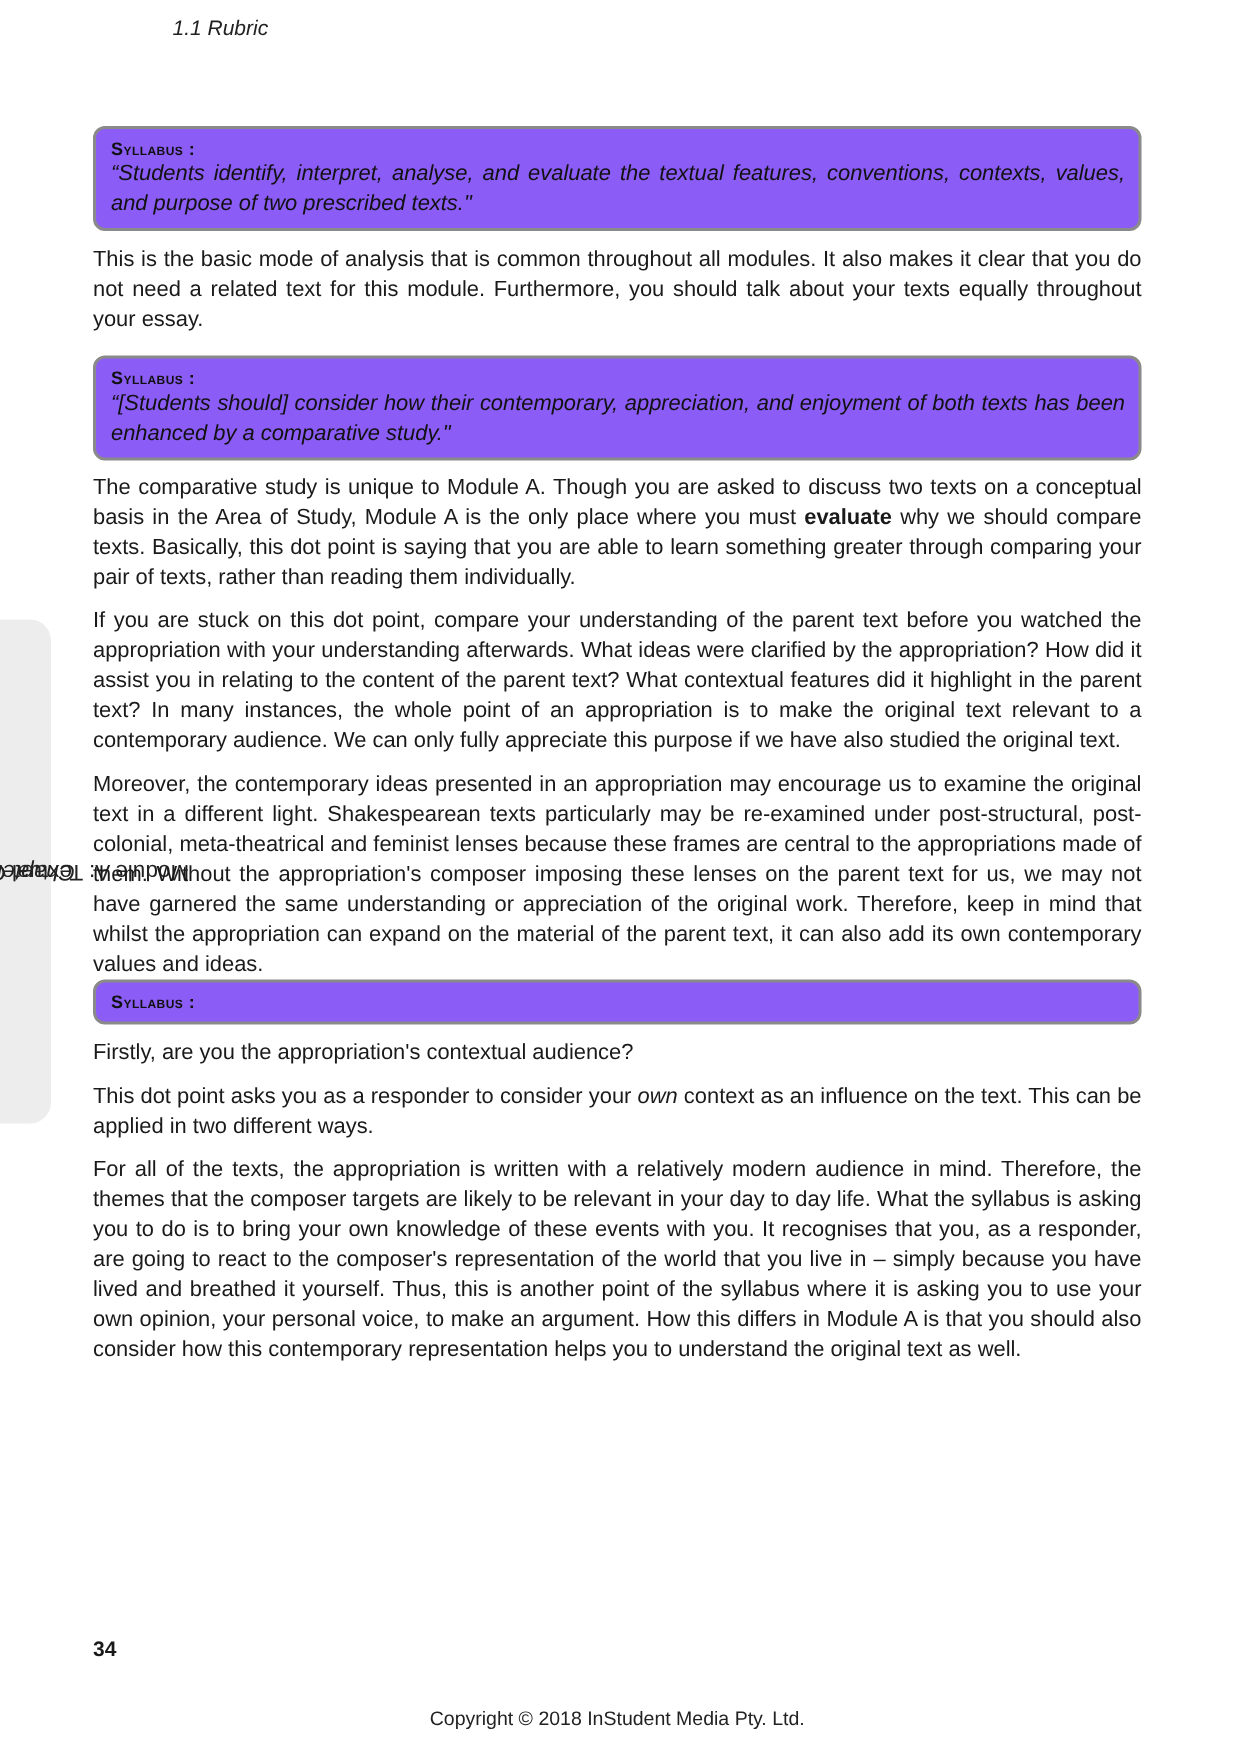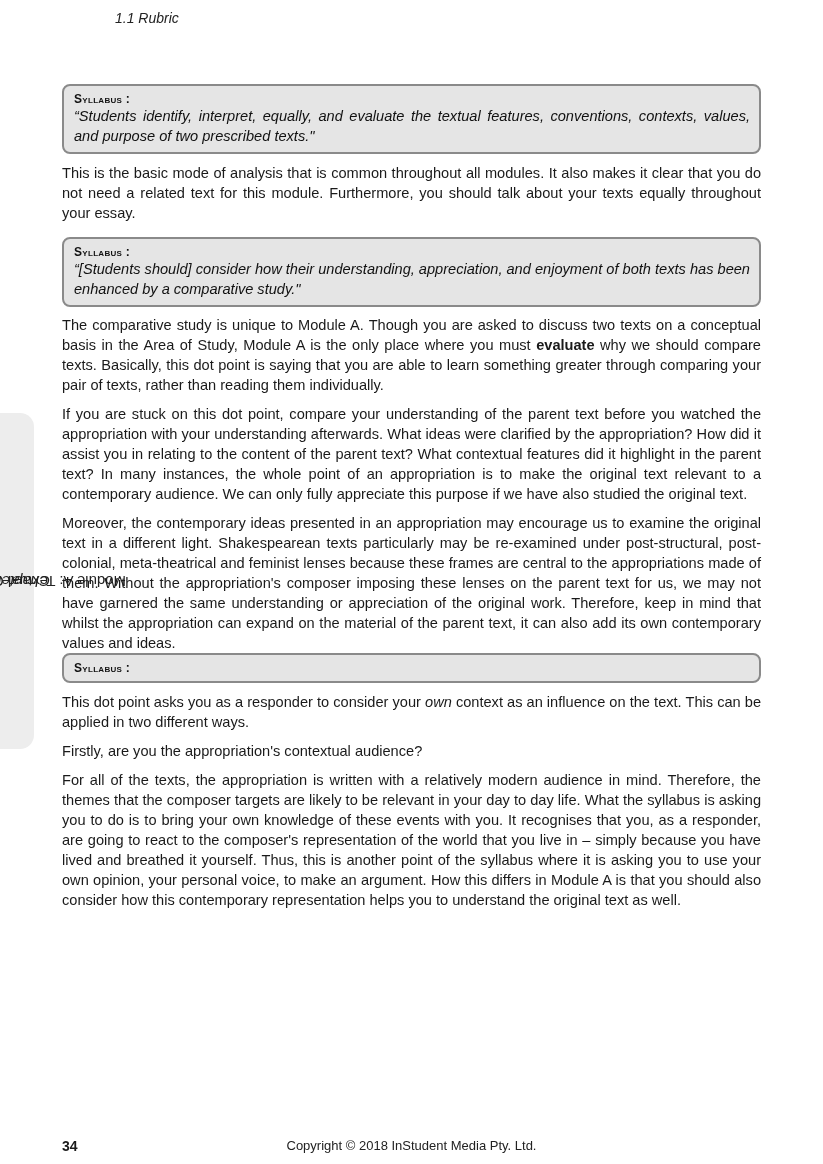--- a/index.html
+++ b/index.html
@@ -18,37 +18,37 @@
   .side-tab span {
     position: absolute; left: 50%; top: 50%;
     transform: translate(-50%, -50%) rotate(90deg);
     white-space: nowrap; font-size: 15px; color: #222;
   }
   .side-tab .it { font-style: italic; }
   .content {
     position: absolute; left: 62px; top: 84px; width: 699px;
   }
   .box {
-    background: #e5e5e5; border: 2px solid #8a8a8a; border-radius: 8px;
+    background: #8b5cf6; border: 2px solid #8a8a8a; border-radius: 8px;
     padding: 6px 9px 6px 10px; margin: 0 0 4px 0;
   }
   .box-label {
     font-size: 12px; font-weight: bold; letter-spacing: 0.3px; color: #111;
     font-variant: small-caps; line-height: 14px;
   }
   .box-quote {
     font-size: 14.6px; font-style: italic; line-height: 20px; color: #111;
     text-align: justify;
   }
   p {
     font-size: 14.6px; line-height: 20px; margin: 0 0 9px 0;
     text-align: justify; color: #1a1a1a;
   }
   .footer-page {
-    position: absolute; left: 62px; top: 1138px; font-size: 14px; font-weight: bold;
+    position: absolute; left: 62px; top: 1091px; font-size: 14px; font-weight: bold;
   }
   .footer-copy {
     position: absolute; left: 0; width: 823px; top: 1138px; text-align: center;
     font-size: 13px; color: #222;
   }
 </style>
 </head>
 <body>
 
 <div class="running-head">1.1 Rubric</div>
@@ -58,41 +58,41 @@
       <span class="it">Chapter 1</span>
       <span> – </span>
       <span>Module A: Textual Conversations</span>
     </span>
 </div>
 
 <div class="content">
 
   <div class="box" style="margin-bottom:9px;">
     <div class="box-label">Syllabus :</div>
-    <div class="box-quote">“Students identify, interpret, equally, and evaluate the textual features, conventions, contexts, values, and purpose of two prescribed texts."</div>
+    <div class="box-quote">“Students identify, interpret, analyse, and evaluate the textual features, conventions, contexts, values, and purpose of two prescribed texts."</div>
   </div>
 
   <p style="margin-bottom:14px;">This is the basic mode of analysis that is common throughout all modules. It also makes it clear that you do not need a related text for this module.  Furthermore, you should talk about your texts equally throughout your essay.</p>
 
   <div class="box" style="margin-bottom:8px;">
     <div class="box-label">Syllabus :</div>
-    <div class="box-quote">“[Students should] consider how their understanding, appreciation, and enjoyment of both texts has been enhanced by a comparative study."</div>
+    <div class="box-quote">“[Students should] consider how their contemporary, appreciation, and enjoyment of both texts has been enhanced by a comparative study."</div>
   </div>
 
   <p><span>The comparative study is unique to Module A. Though you are asked to discuss two texts on a conceptual basis in the Area of Study, Module A is the only place where you must </span><b>evaluate</b><span> why we should compare texts. Basically, this dot point is saying that you are able to learn something greater through comparing your pair of texts, rather than reading them individually.</span></p>
 
   <p>If you are stuck on this dot point, compare your understanding of the parent text before you watched the appropriation with your understanding afterwards.  What ideas were clarified by the appropriation?  How did it assist you in relating to the content of the parent text? What contextual features did it highlight in the parent text? In many instances, the whole point of an appropriation is to make the original text relevant to a contemporary audience. We can only fully appreciate this purpose if we have also studied the original text.</p>
 
   <p style="margin-bottom:0px;">Moreover, the contemporary ideas presented in an appropriation may encourage us to examine the original text in a different light.  Shakespearean texts particularly may be re-examined under post-structural, post-colonial, meta-theatrical and feminist lenses because these frames are central to the appropriations made of them. Without the appropriation's composer imposing these lenses on the parent text for us, we may not have garnered the same understanding or appreciation of the original work.  Therefore, keep in mind that whilst the appropriation can expand on the material of the parent text, it can also add its own contemporary values and ideas.</p>
 
   <div class="box" style="margin-bottom:9px;">
     <div class="box-label">Syllabus :</div>
   </div>
 
+  <p>Firstly, are you the appropriation's contextual audience?</p>
+
   <p><span>This dot point asks you as a responder to consider your </span><i>own</i><span> context as an influence on the text. This can be applied in two different ways.</span></p>
-
-  <p>Firstly, are you the appropriation's contextual audience?</p>
 
   <p>For all of the texts, the appropriation is written with a relatively modern audience in mind.  Therefore, the themes that the composer targets are likely to be relevant in your day to day life. What the syllabus is asking you to do is to bring your own knowledge of these events with you.  It recognises that you, as a responder, are going to react to the composer's representation of the world that you live in – simply because you have lived and breathed it yourself.  Thus, this is another point of the syllabus where it is asking you to use your own opinion, your personal voice, to make an argument.  How this differs in Module A is that you should also consider how this contemporary representation helps you to understand the original text as well.</p>
 </div>
 
 <div class="footer-page">34</div>
 <div class="footer-copy">Copyright ©  2018 InStudent Media Pty. Ltd.</div>
 
 </body></html>

